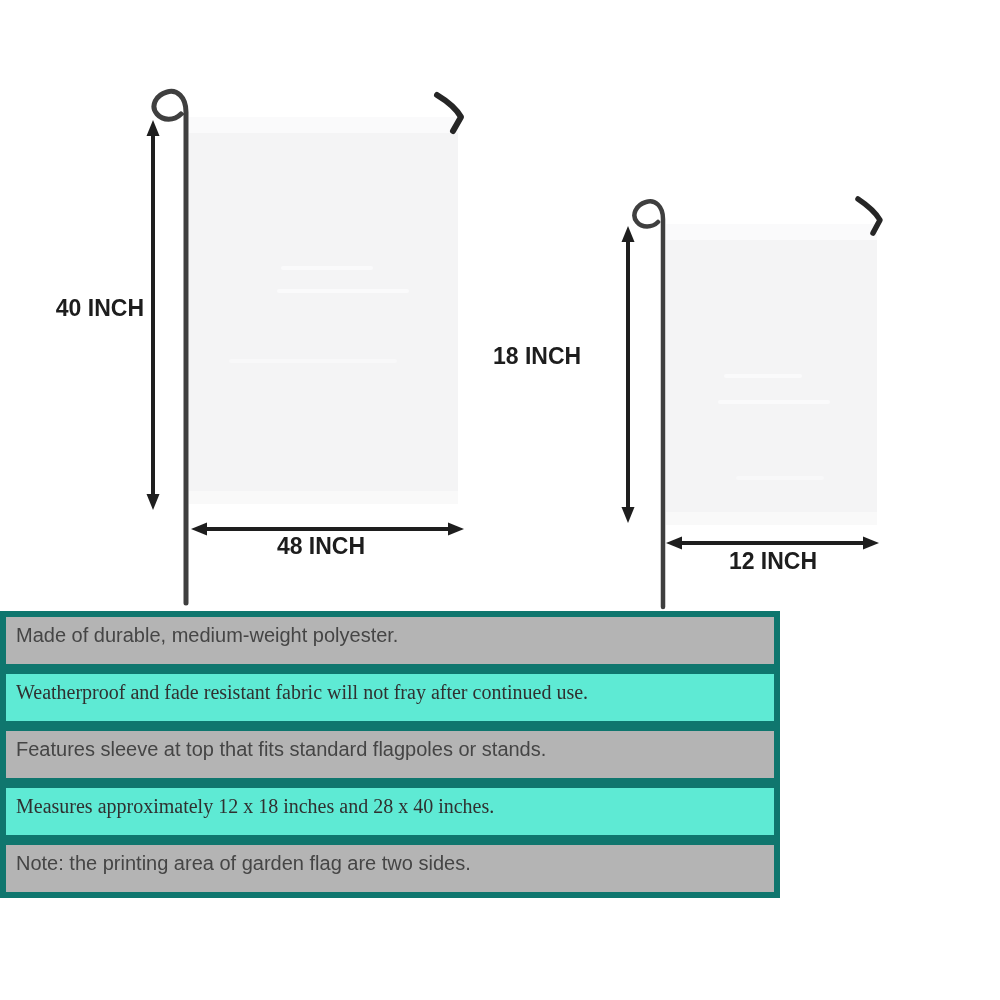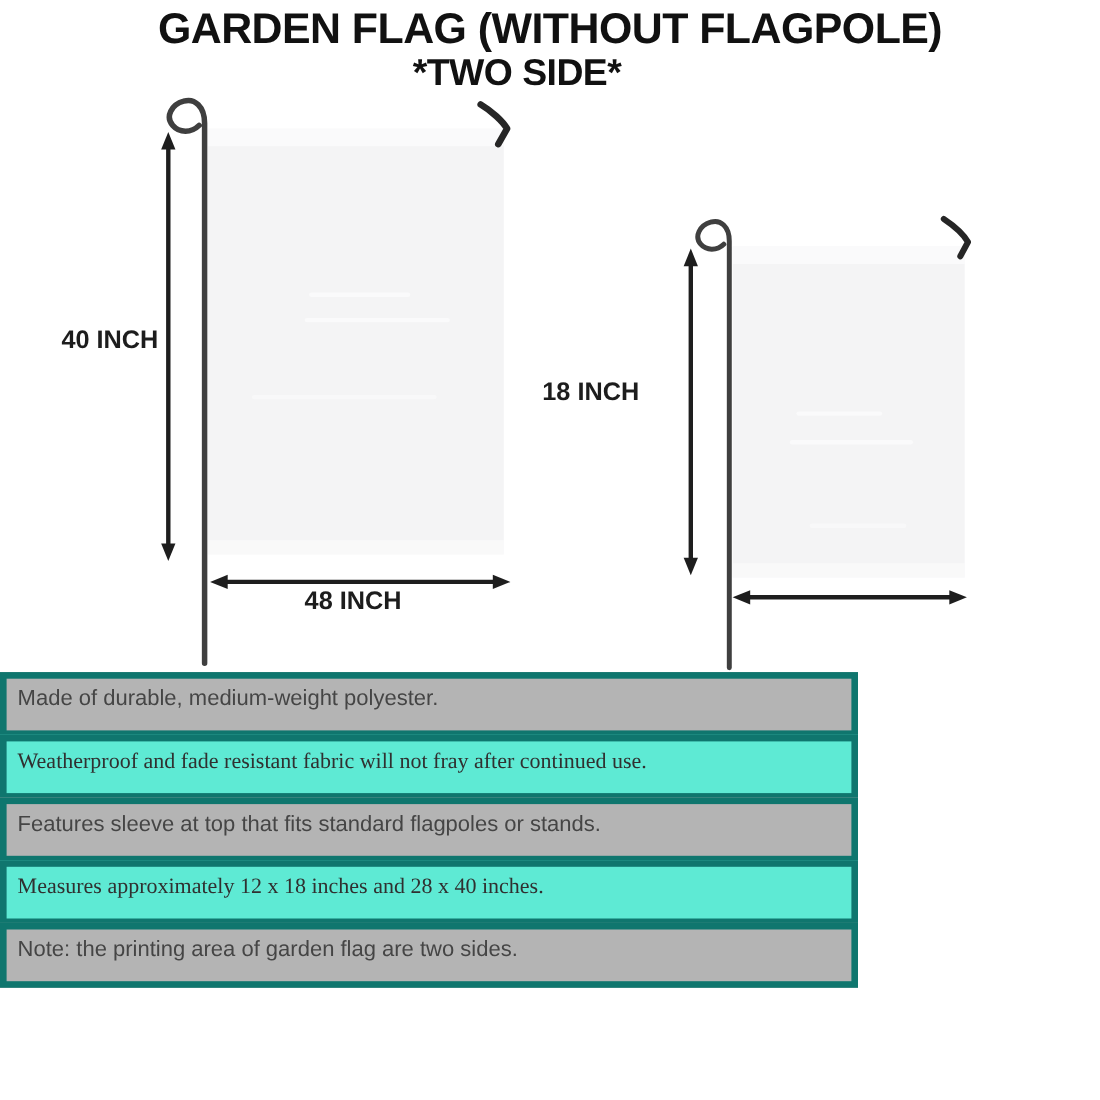--- a/index.html
+++ b/index.html
@@ -42,24 +42,20 @@
   }
   .feature-row:first-child{margin-top:0;}
   .feature-row.gray{background:#b4b4b4;color:#454545;}
   .feature-row.white{background:#5eead4;color:#303030;font-family:Liberation Serif, serif;}
 </style>
 </head>
 <body>
 
 <div id="stage">
 
-  <div class="title">
-    <div class="l1">GARDEN FLAG (WITHOUT FLAGPOLE)</div>
-    <div class="l2">*TWO SIDE*</div>
-  </div>
 
   <div class="flag flag-large">
     <div class="sleeve"></div>
     <div class="hem"></div>
     <div class="wrinkle" style="left:92px;top:149px;width:92px;"></div>
     <div class="wrinkle" style="left:88px;top:172px;width:132px;"></div>
     <div class="wrinkle" style="left:40px;top:242px;width:168px;opacity:.7;"></div>
   </div>
 
   <div class="flag flag-small">
@@ -101,20 +97,21 @@
     <g>
       <line x1="680" y1="543" x2="865" y2="543" stroke="#1e1e1e" stroke-width="4"></line>
       <polygon points="666,543 682,536.5 682,549.5" fill="#1e1e1e"></polygon>
       <polygon points="879,543 863,536.5 863,549.5" fill="#1e1e1e"></polygon>
     </g>
   </svg>
 
   <div class="dim h40">40 INCH</div>
   <div class="dim w28">48 INCH</div>
   <div class="dim h18">18 INCH</div>
+  <div class="dim w12">12 INCH</div>
 
   <div class="features">
     <div class="feature-row gray">
       <span>Made of durable, medium-weight polyester.</span>
     </div>
     <div class="feature-row white">
       <span>Weatherproof and fade resistant fabric will not fray after continued use.</span>
     </div>
     <div class="feature-row gray">
       <span>Features sleeve at top that fits standard flagpoles or stands.</span>

